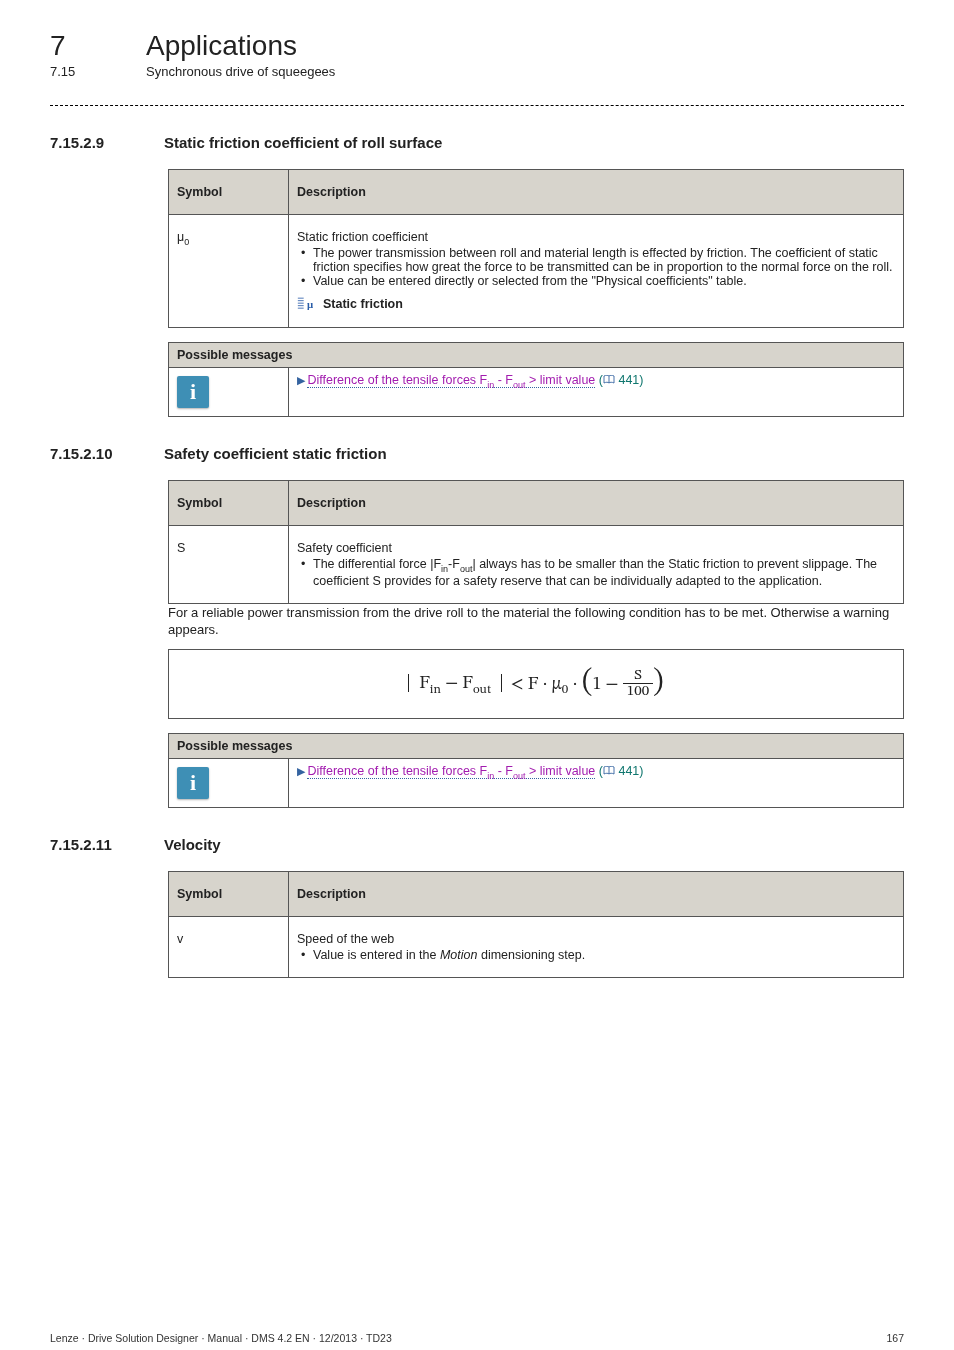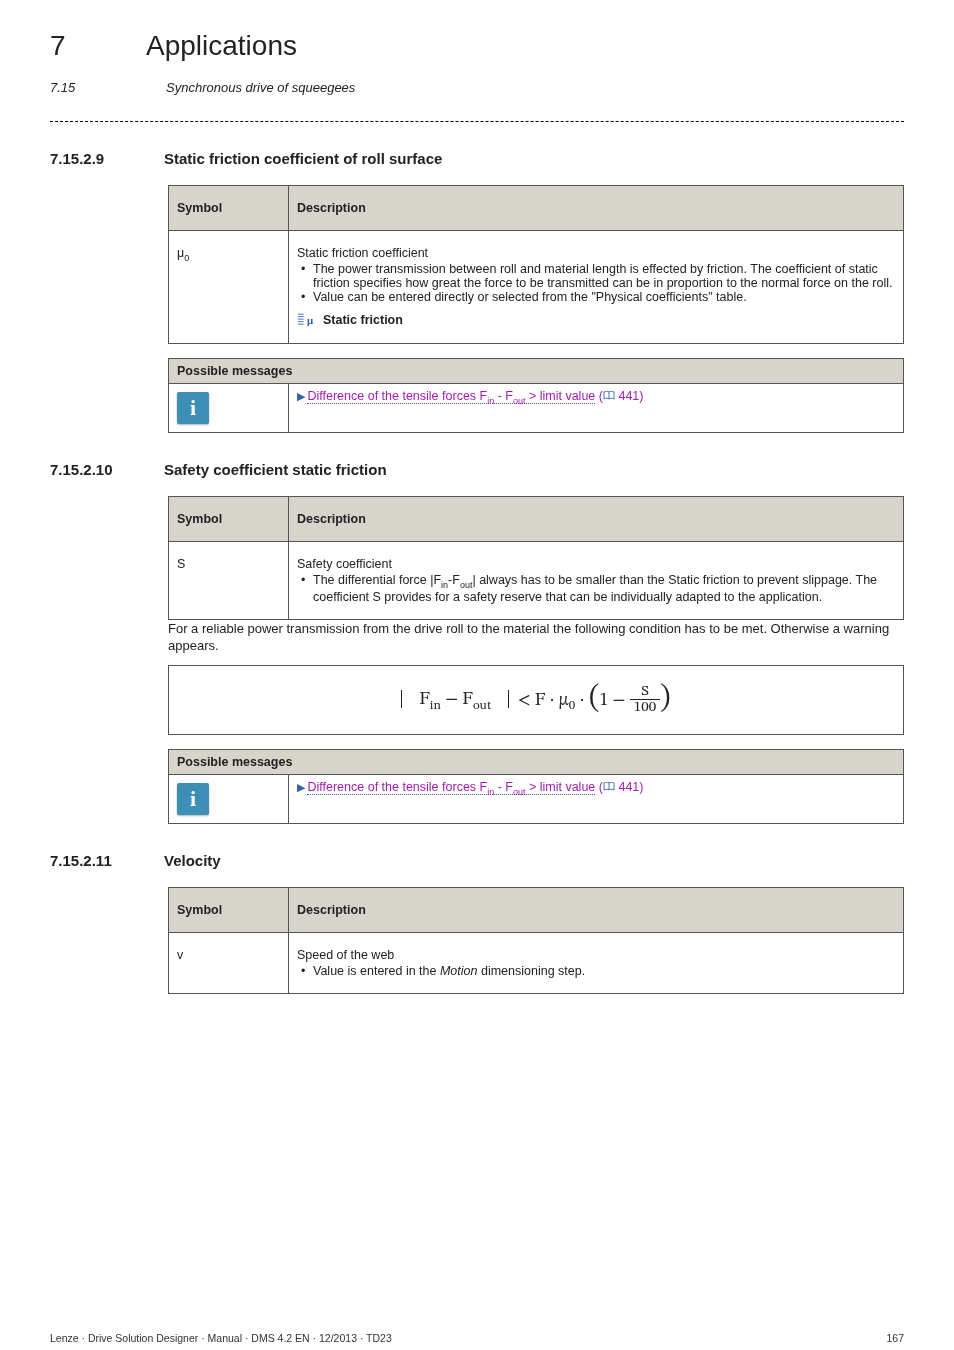--- a/index.html
+++ b/index.html
@@ -27,23 +27,22 @@
     font-weight: 400;
     width: 56px;
   }
   .chapter-title {
     font-size: 28px;
     font-weight: 400;
   }
   .sub-row {
     display: flex;
     align-items: baseline;
-    gap: 60px;
-    margin-top: 18px;
-    font-style: italic;
+    gap: 40px;
+    margin-top: 2px;
   }
   .sub-num {
     font-size: 13px;
     width: 56px;
   }
   .sub-title {
     font-size: 13px;
     text-align: right;
   }
   .dash-rule {
@@ -159,21 +158,21 @@
   .link-arrow {
     color: #3463a0;
     margin-right: 2px;
     font-size: 11px;
   }
   .link-underline {
     border-bottom: 1px dotted #3463a0;
     color: #a21caf;
   }
   .page-ref {
-    color: #a21caf;
+    color: #0f766e;
   }
   .book-icon {
     display: inline-block;
     vertical-align: -1px;
   }
   .run-heading {
     font-weight: 700;
     font-size: 13px;
     margin-top: 16px;
     margin-bottom: 4px;
@@ -185,21 +184,21 @@
   }
   .formula-box {
     border: 1px solid #555;
     padding: 18px 10px;
     text-align: center;
     font-size: 18px;
     font-family: "Cambria Math", "STIX Two Math", "Times New Roman", serif;
     margin-top: 8px;
   }
   .formula-box .abs {
-    padding: 0 17px;
+    padding: 0 10px;
     border-left: 1.5px solid #222;
     border-right: 1.5px solid #222;
   }
   .frac {
     display: inline-block;
     vertical-align: middle;
     text-align: center;
     font-size: 15px;
   }
   .frac .num {

